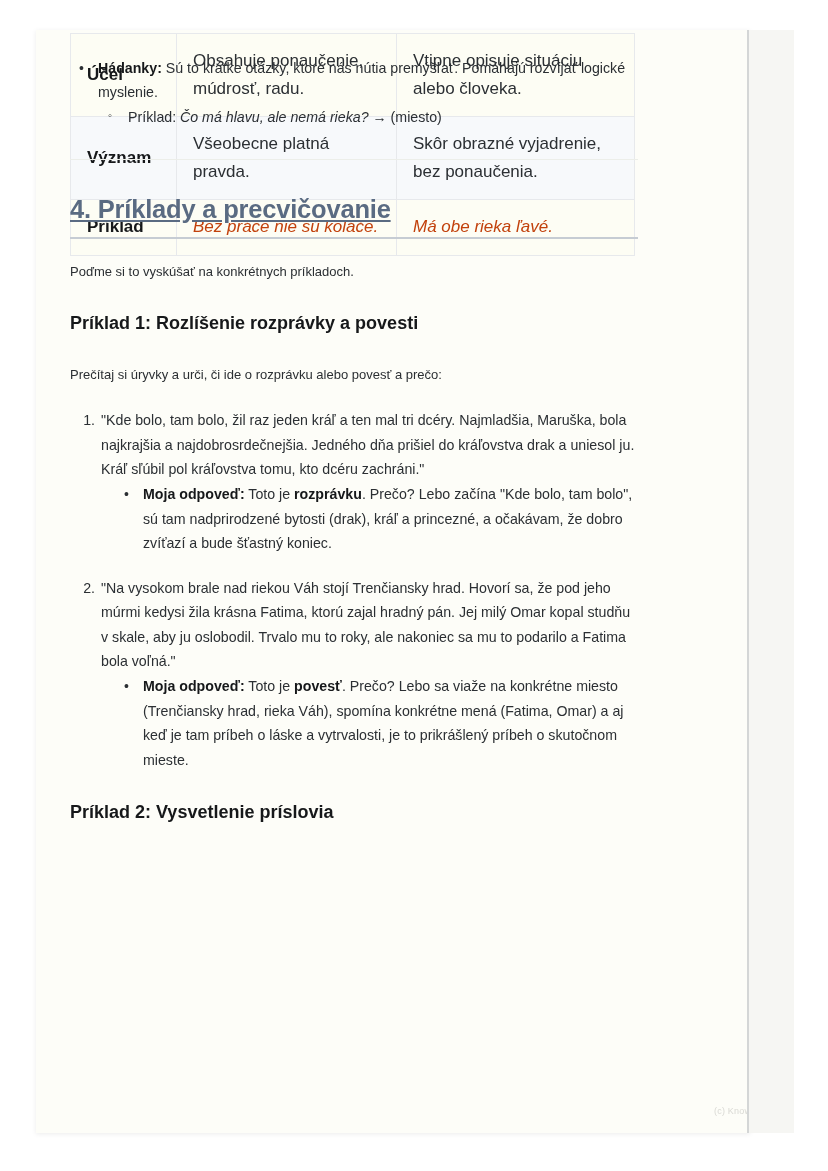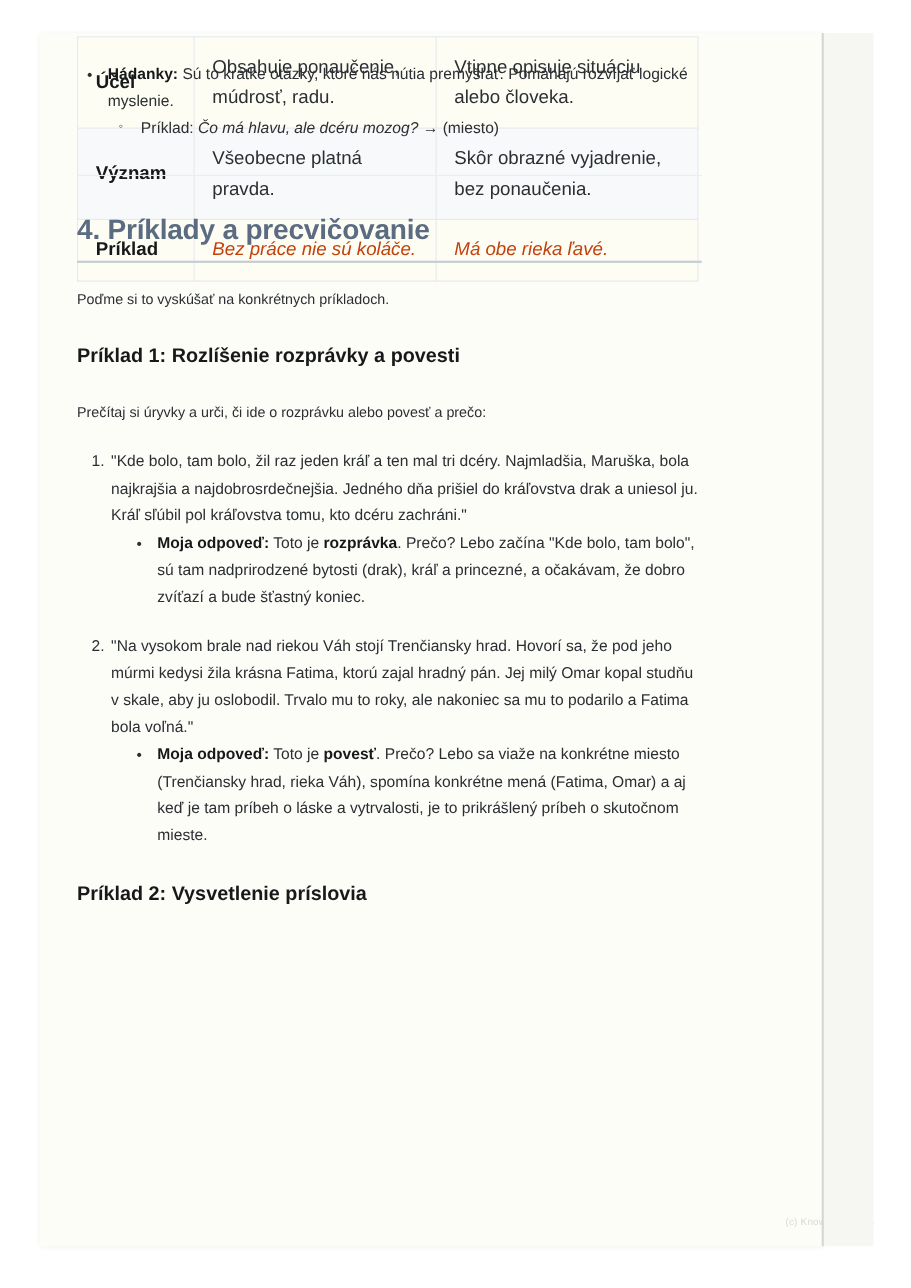--- a/index.html
+++ b/index.html
@@ -134,20 +134,21 @@
   }
 
   
   h2.sec {
     font-size: 25.5px;
     font-weight: bold;
     color: #5a6b82;
     margin: 0;
     letter-spacing: -0.2px;
     line-height: 1.25;
+    text-decoration: underline;
   }
   .sec-rule {
     height: 1.5px;
     background: #c6ccd3;
     margin-top: 11px;
     width: 100%;
   }
 
   p.para {
     font-size: 13px;
@@ -233,21 +234,21 @@
 
     <div class="sp-26"></div>
 
     <ul class="bl">
       <li class="b1">
         <span class="mk">•</span>
         <b class="strong">Hádanky:</b><span> Sú to krátke otázky, ktoré nás nútia premýšľať. Pomáhajú rozvíjať logické myslenie.</span>
         <ul class="bl sub-list">
           <li class="b2">
             <span class="mk">◦</span>
-            <span>Príklad: </span><i class="em">Čo má hlavu, ale dcéru mozog?</i><span> → (miesto)</span>
+            <span>Príklad: </span><i class="em">Čo má hlavu, ale nemá rieka?</i><span> → (miesto)</span>
           </li>
         </ul>
       </li>
     </ul>
 
     <div class="sp-30"></div>
     <hr class="hr-soft">
     <div class="sp-34"></div>
 
     <h2 class="sec">4. Príklady a precvičovanie</h2>
@@ -265,21 +266,21 @@
     <div class="sp-22"></div>
 
     <ol class="ol">
 
       <li class="o1">
         <span class="num">1.</span>
         <span>"Kde bolo, tam bolo, žil raz jeden kráľ a ten mal tri dcéry. Najmladšia, Maruška, bola najkrajšia a najdobrosrdečnejšia. Jedného dňa prišiel do kráľovstva drak a uniesol ju. Kráľ sľúbil pol kráľovstva tomu, kto dcéru zachráni."</span>
         <ul class="bl" style="margin-top:1px;padding-left:14px;">
           <li class="b1">
             <span class="mk">•</span>
-            <b class="strong">Moja odpoveď:</b><span> Toto je </span><b class="strong">rozprávka</b><span>. Prečo? Lebo začína "Kde bolo, tam bolo", sú tam nadprirodzené bytosti (drak), kráľ a princezné, a očakávam, že dobro zvíťazí a bude šťastný koniec.</span>
+            <b class="strong">Moja odpoveď:</b><span> Toto je </span><b class="strong">rozprávku</b><span>. Prečo? Lebo začína "Kde bolo, tam bolo", sú tam nadprirodzené bytosti (drak), kráľ a princezné, a očakávam, že dobro zvíťazí a bude šťastný koniec.</span>
           </li>
         </ul>
       </li>
 
       <div class="sp-20"></div>
 
       <li class="o1">
         <span class="num">2.</span>
         <span>"Na vysokom brale nad riekou Váh stojí Trenčiansky hrad. Hovorí sa, že pod jeho múrmi kedysi žila krásna Fatima, ktorú zajal hradný pán. Jej milý Omar kopal studňu v skale, aby ju oslobodil. Trvalo mu to roky, ale nakoniec sa mu to podarilo a Fatima bola voľná."</span>
         <ul class="bl" style="margin-top:1px;padding-left:14px;">

